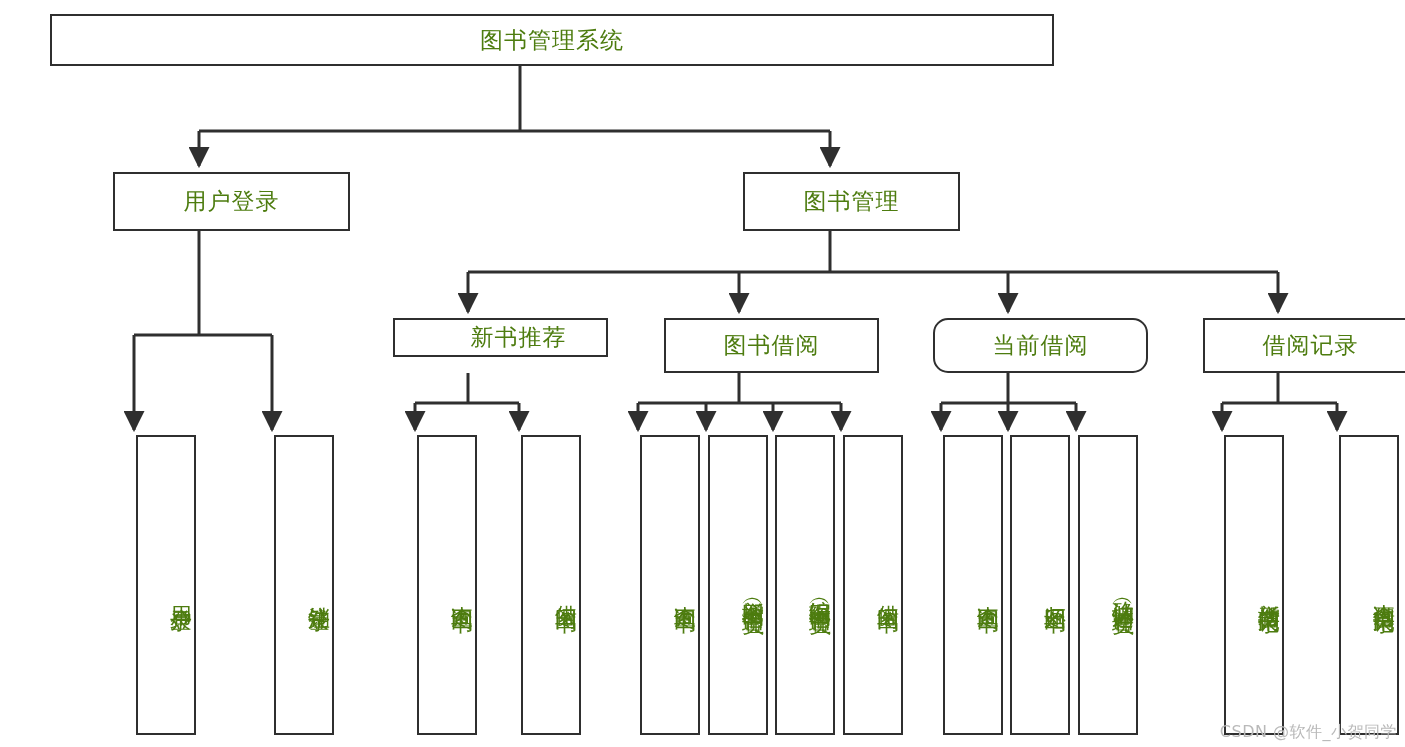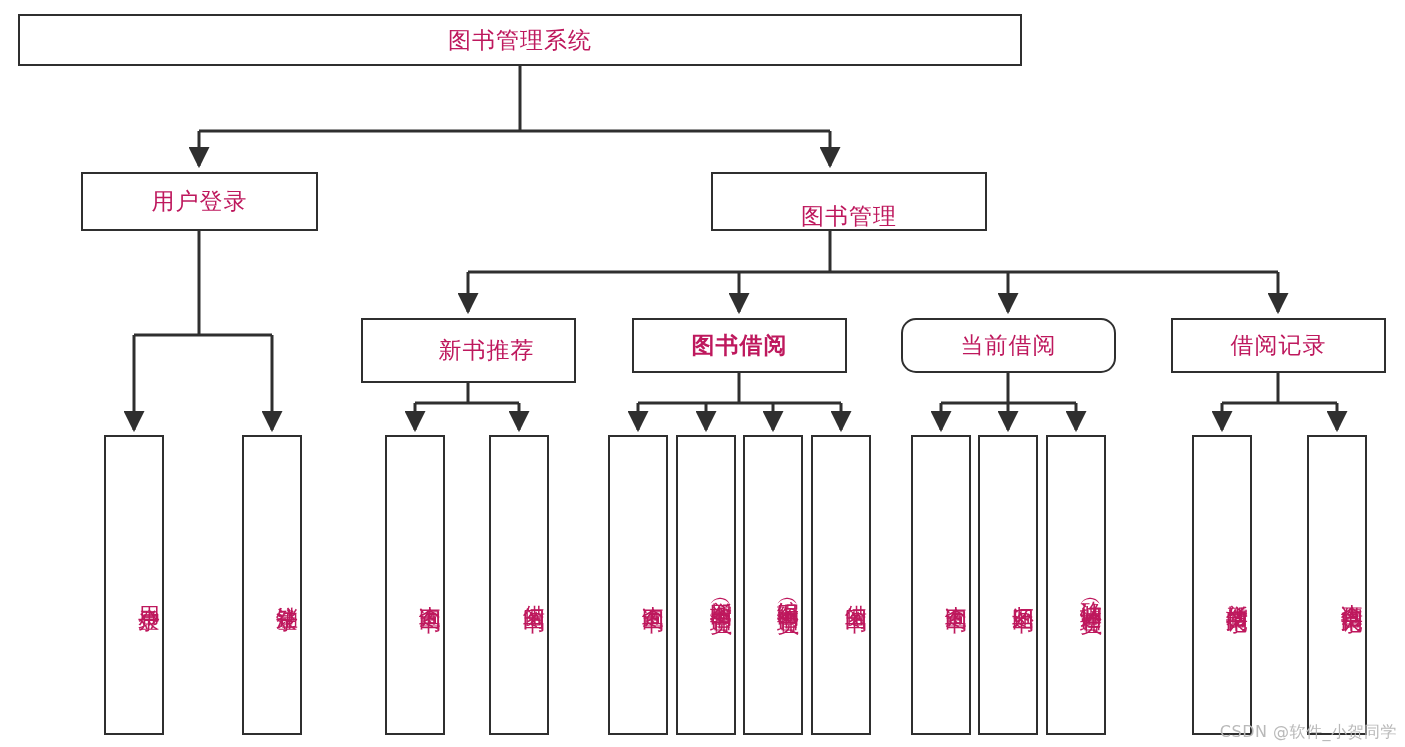--- a/index.html
+++ b/index.html
@@ -27,23 +27,24 @@
     pointer-events: none;
   }
   .node {
     position: absolute;
     box-sizing: border-box;
     background: #ffffff;
     border: 2px solid #2f2f2f;
     display: flex;
     align-items: center;
     justify-content: center;
-    color: #be185d;
+    color: #4d7c0f;
     text-align: center;
     line-height: 1.15;
+    margin-left: 32px;
   }
   .node.horiz {
     font-size: 23px;
     letter-spacing: 1px;
     writing-mode: horizontal-tb;
   }
   .node.vert {
     writing-mode: vertical-rl;
     text-orientation: upright;
     font-size: 22px;
@@ -128,29 +129,29 @@
   </svg>
 
   <div class="node horiz" style="left:18px; top:14px; width:1004px; height:52px;">
     <span class="node-label">图书管理系统</span>
   </div>
 
   <div class="node horiz" style="left:81px; top:172px; width:237px; height:59px;">
     <span class="node-label">用户登录</span>
   </div>
 
-  <div class="node horiz" style="left:711px; top:172px; width:276px; height:59px;align-items:flex-end;">
+  <div class="node horiz" style="left:711px; top:172px; width:217px; height:59px;">
     <span class="node-label">图书管理</span>
   </div>
 
-  <div class="node horiz" style="left:361px; top:318px; width:215px; height:65px;padding-left:36px;">
+  <div class="node horiz" style="left:361px; top:318px; width:215px; height:39px;padding-left:36px;">
     <span class="node-label">新书推荐</span>
   </div>
 
-  <div class="node horiz" style="left:632px; top:318px; width:215px; height:55px;font-weight:bold;">
+  <div class="node horiz" style="left:632px; top:318px; width:215px; height:55px;">
     <span class="node-label">图书借阅</span>
   </div>
 
   <div class="node horiz" style="left:901px; top:318px; width:215px; height:55px;border-radius:15px;">
     <span class="node-label">当前借阅</span>
   </div>
 
   <div class="node horiz" style="left:1171px; top:318px; width:215px; height:55px;">
     <span class="node-label">借阅记录</span>
   </div>

